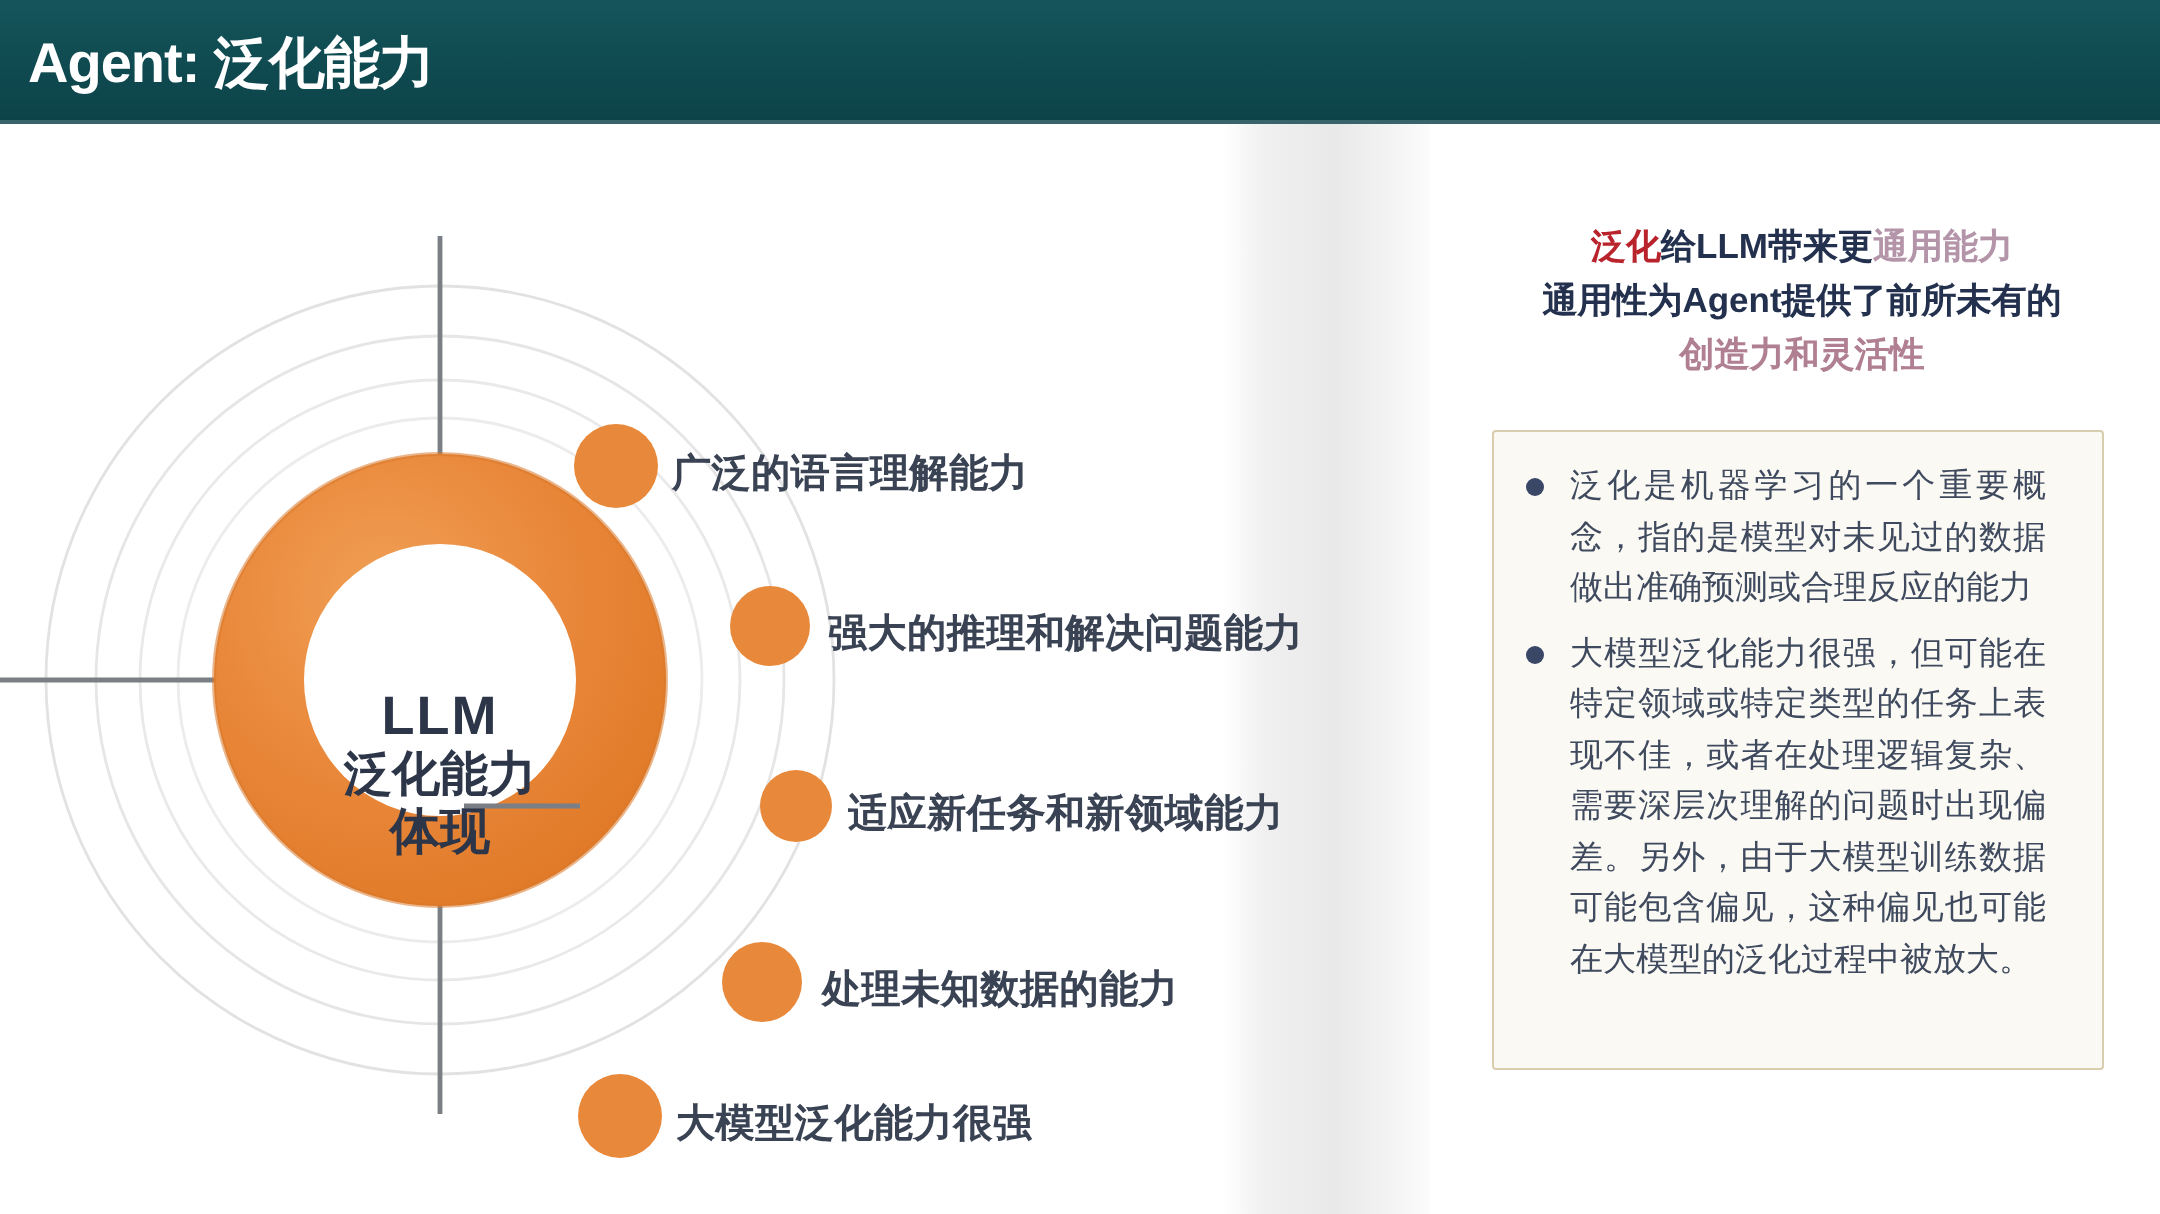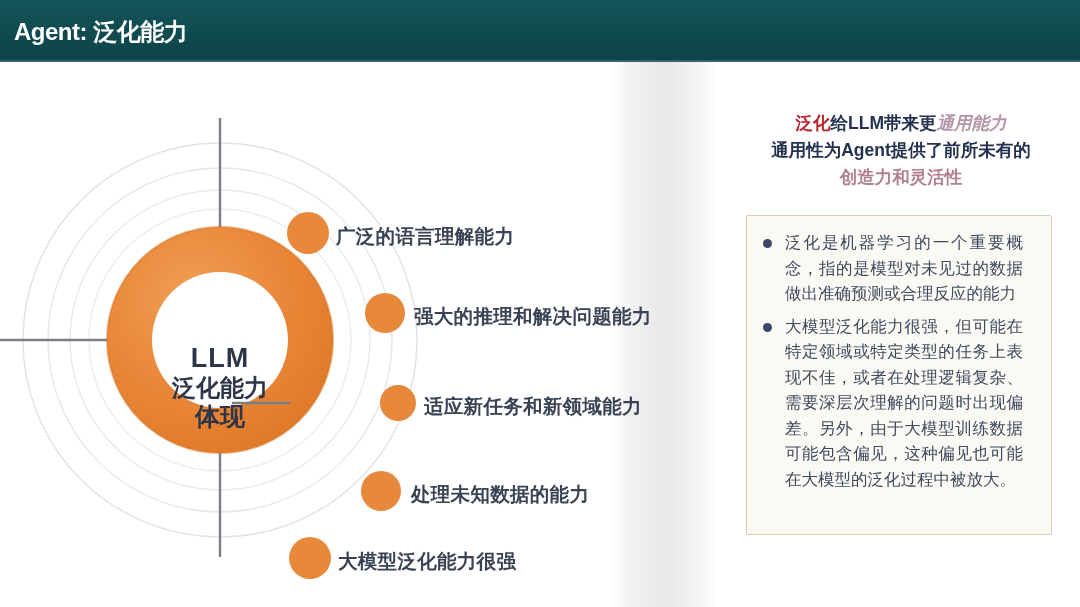--- a/index.html
+++ b/index.html
@@ -52,21 +52,21 @@
   }
   .header-bar .shine {
     position: absolute;
     left: 0; bottom: 0;
     width: 100%; height: 2px;
     background: rgba(255,255,255,0.18);
   }
   .header-title {
     position: absolute;
     left: 14px; top: 12px;
-    font-size: 24px;
+    font-size: 28px;
     font-weight: bold;
     color: #ffffff;
     letter-spacing: -0.5px;
     white-space: nowrap;
     line-height: 40px;
   }
 
   
   .diagram {
     position: absolute;
@@ -111,21 +111,21 @@
     left: 6px; top: 50px;
     width: 346px;
     text-align: center;
     font-size: 17.5px;
     font-weight: bold;
     line-height: 27px;
     color: #23314e;
   }
   .rp-title .c-red   { color: #b8232c; }
   .rp-title .c-navy  { color: #23314e; }
-  .rp-title .c-mauve { color: #b394a8; font-style: italic; }
+  .rp-title .c-mauve { color: #b394a8; }
   .rp-title .c-rose  { color: #b07f92; }
 
   .rp-box {
     position: absolute;
     left: 24px; top: 155px;
     width: 306px; height: 320px;
     box-sizing: border-box;
     background: #fbf9f4;
     border: 1.5px solid #d8cdae;
     border-radius: 2px;

